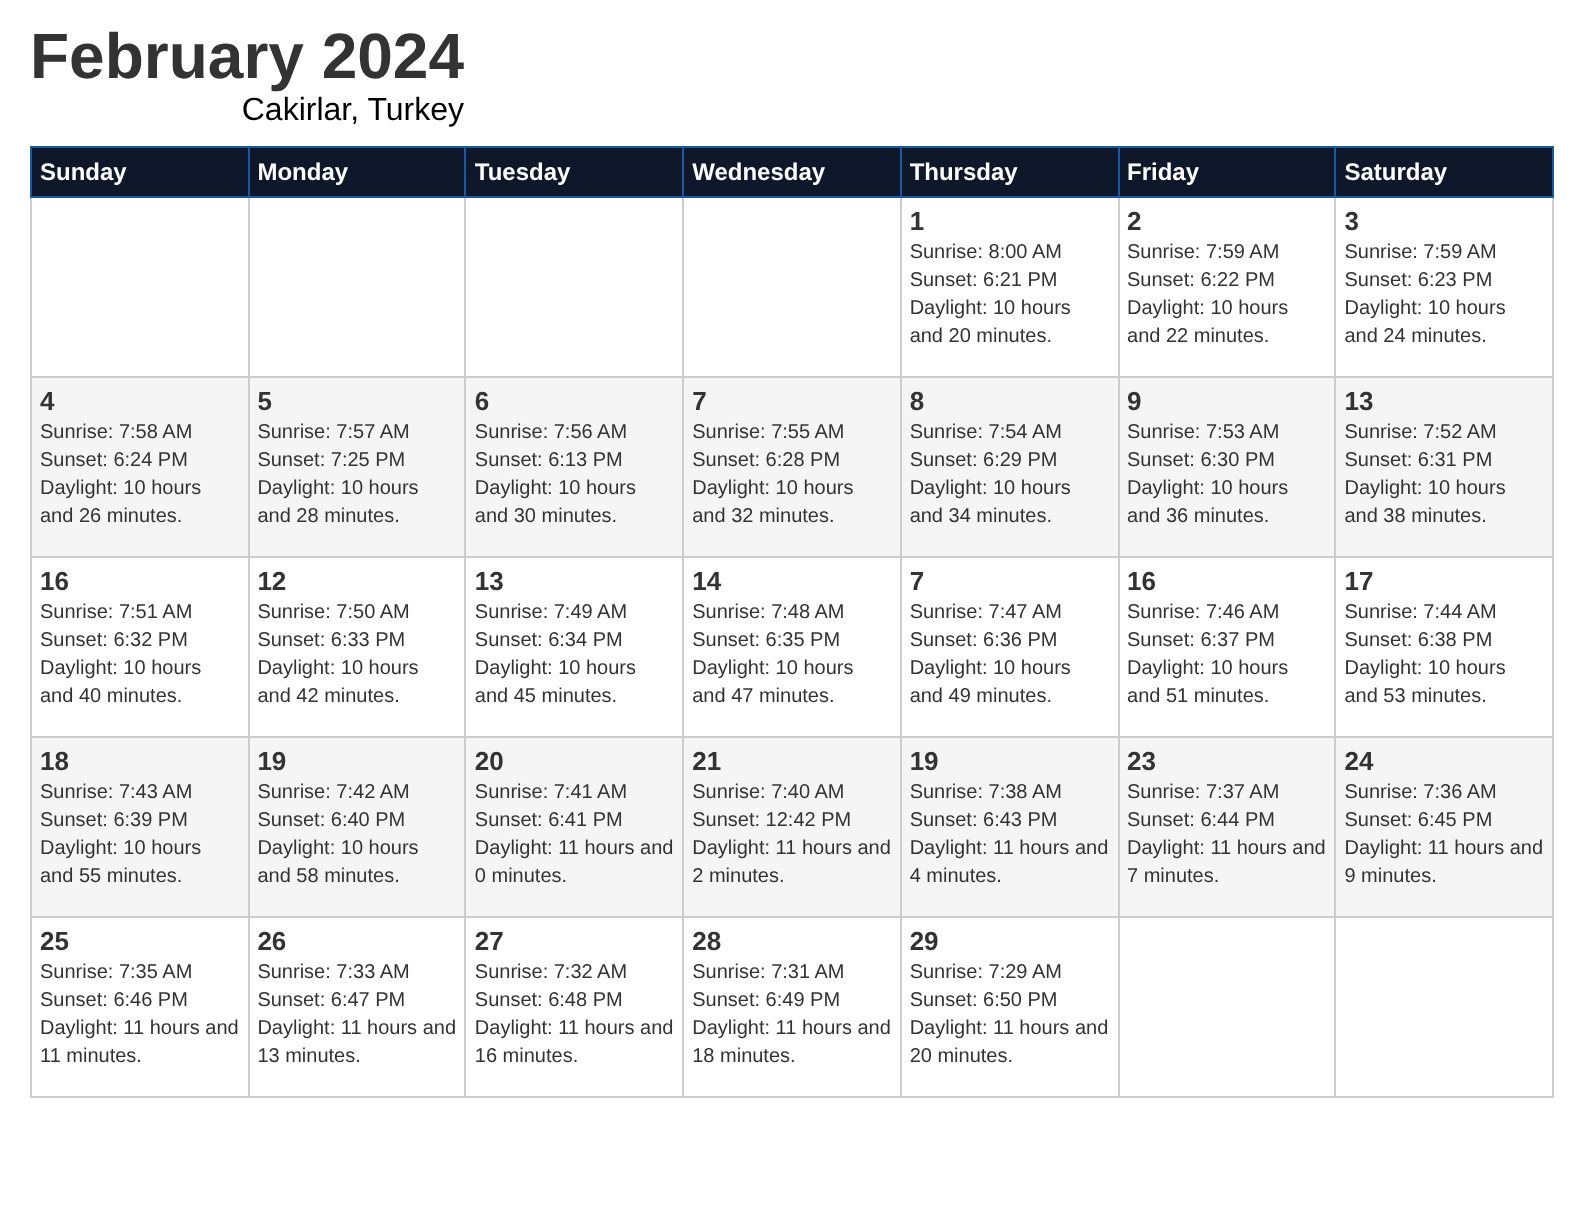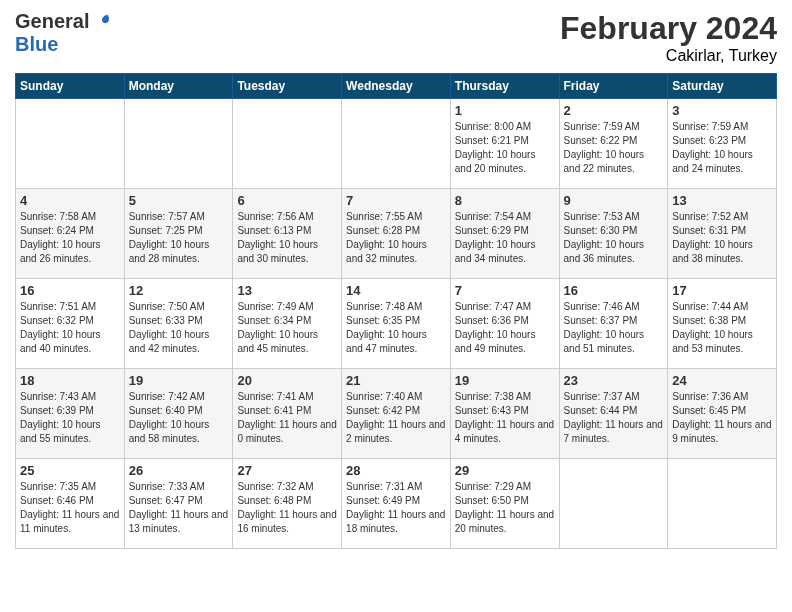--- a/index.html
+++ b/index.html
@@ -50,21 +50,21 @@
     }
     .location {
       font-size: 16px;
       color: #000000;
     }
     table {
       width: 100%;
       border-collapse: collapse;
     }
     thead th {
-      background-color: #0c4a6e;
+      background-color: #0f172a;
       color: #fff;
       font-size: 12px;
       padding: 5px 4px;
       text-align: left;
       border: 1px solid #1a5aa5;
     }
     tbody td {
       border: 1px solid #ccc;
       vertical-align: top;
       padding: 4px;
@@ -91,30 +91,20 @@
       background: #f5f5f5;
     }
     .empty-cell {
       background: #fff !important;
     }
   </style>
 </head>
 <body>
 
 <div class="header">
-  <div class="logo">
-    <div class="logo-text">
-      <span class="logo-general">General</span>
-      <svg class="logo-bird" viewBox="0 0 24 24" fill="#2a6ab5">
-        <path d="M22 2L12 12M22 2H15M22 2V9M12 12L6 8M12 12v6M6 8L2 10M12 18l-4 4M12 18h5"></path>
-        <path d="M21 3c-2 0-5 1-7 4-1.5 2-1 5 1 6s5 0 6-2 1-5-1-7z" fill="#2a6ab5"></path>
-      </svg>
-    </div>
-    <span class="logo-blue">Blue</span>
-  </div>
   <div class="title-section">
     <div class="month-year">February 2024</div>
     <div class="location">Cakirlar, Turkey</div>
   </div>
 </div>
 
 <table>
   <thead>
     <tr>
       <th>Sunday</th>
@@ -274,21 +264,21 @@
         <td>
           <div class="day-num">20</div>
           <div class="day-info">Sunrise: 7:41 AM
 Sunset: 6:41 PM
 Daylight: 11 hours
 and 0 minutes.</div>
         </td>
         <td>
           <div class="day-num">21</div>
           <div class="day-info">Sunrise: 7:40 AM
-Sunset: 6:42 PM
+Sunset: 12:42 PM
 Daylight: 11 hours
 and 2 minutes.</div>
         </td>
         <td>
           <div class="day-num">19</div>
           <div class="day-info">Sunrise: 7:38 AM
 Sunset: 6:43 PM
 Daylight: 11 hours
 and 4 minutes.</div>
         </td>

